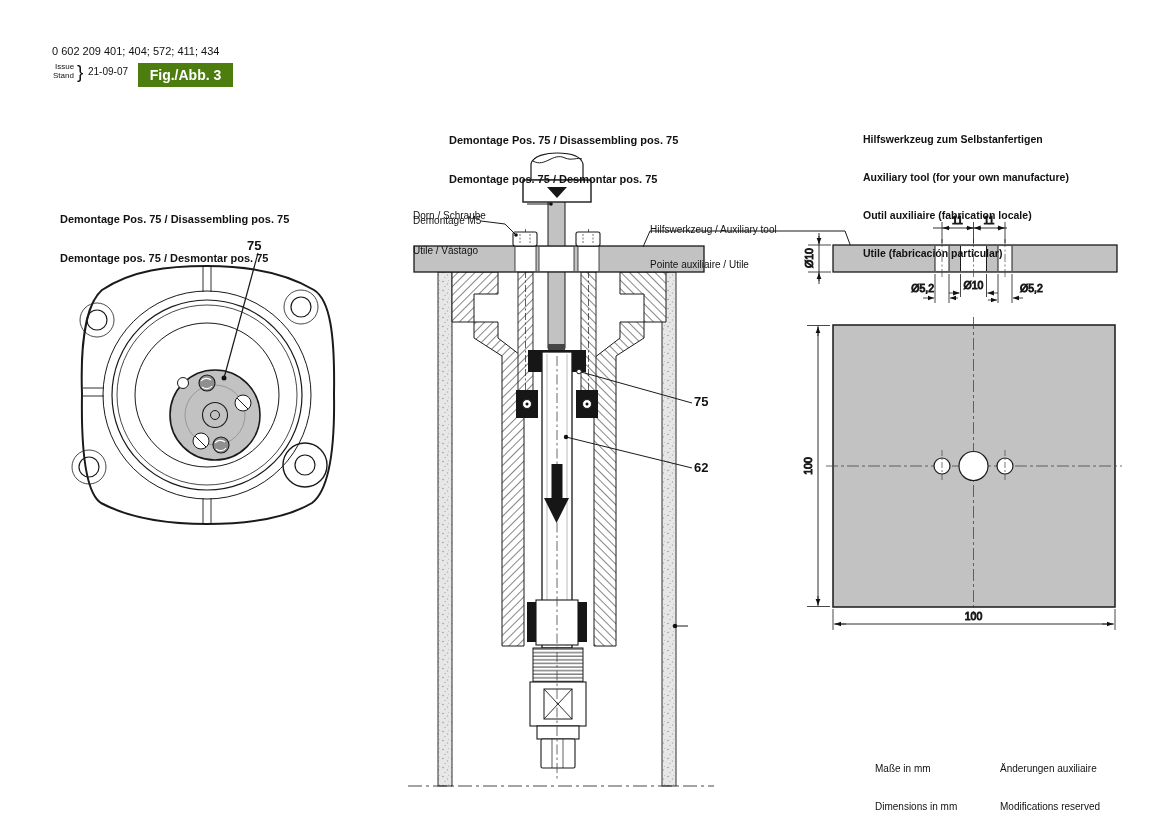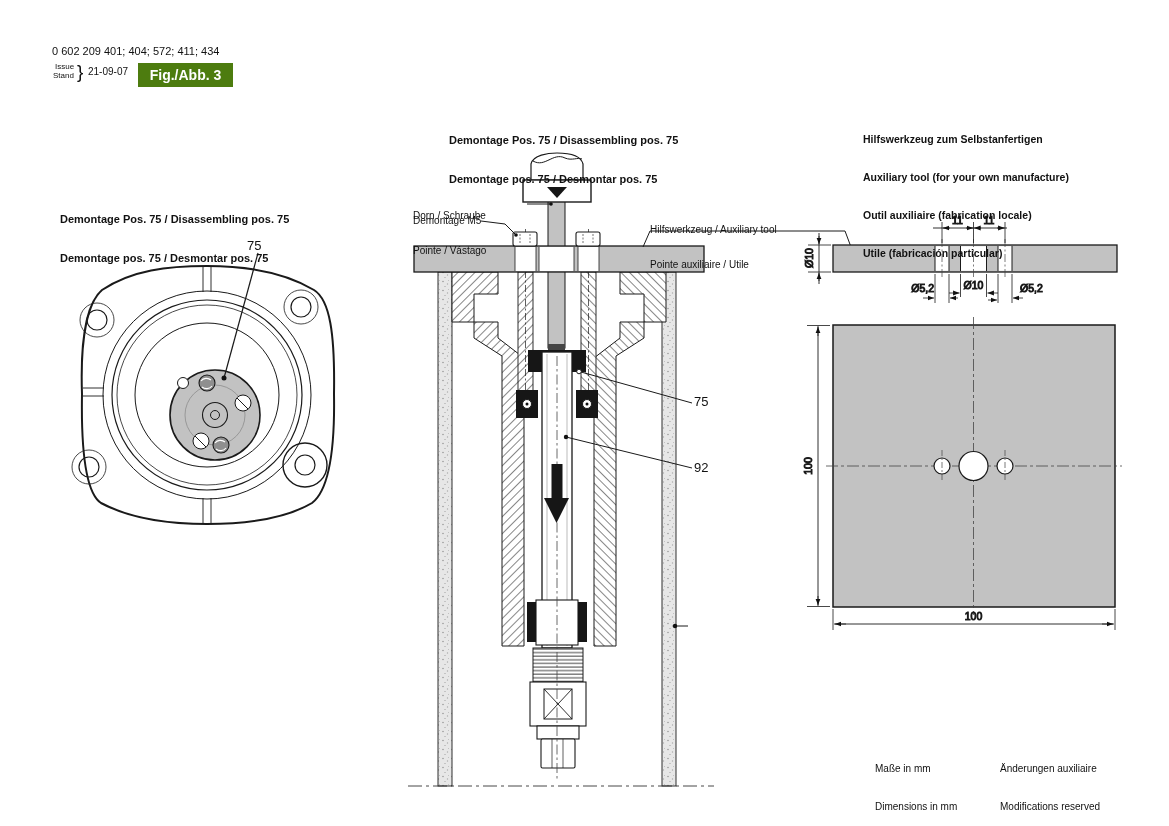--- a/index.html
+++ b/index.html
@@ -2,21 +2,21 @@
 <html><head>
 <meta charset="utf-8">
 <style>
   html,body{margin:0;padding:0;background:#888;}
   .canvas{position:relative;width:1169px;height:826px;background:#ffffff;
           font-family:"Liberation Sans",sans-serif;color:#111;overflow:hidden;}
   .txt{position:absolute;white-space:pre;}
   .small{font-size:10px;line-height:11.5px;}
   .tiny{font-size:8px;line-height:8.5px;}
   .head{font-weight:bold;font-size:11px;line-height:13px;}
-  .callout{font-weight:normal;font-size:13px;}
+  .callout{font-weight:bold;font-size:13px;}
   .figbox{position:absolute;left:138px;top:63px;width:95px;height:24px;background:#4d7c0f;
           color:#fff;font-weight:bold;font-size:14px;text-align:center;line-height:24px;}
   .partnum{position:absolute;left:52px;top:45px;font-size:11px;}
   .brace{position:absolute;left:77px;top:61px;font-size:19px;font-weight:400;}
   .date{position:absolute;left:88px;top:66px;font-size:10px;}
   .center{}
   svg{position:absolute;left:0;top:0;}
   svg text{font-family:"Liberation Sans",sans-serif;font-size:10.5px;fill:#111;}
 </style>
 </head>
@@ -315,29 +315,29 @@
     <div>Demontage pos. 75 / Desmontar pos. 75</div>
   </div>
   <div class="txt callout" style="left:247px;top:238px;">75</div>
 
   <div class="txt head" style="left:449px;top:108px;">
     <div>Demontage Pos. 75 / Disassembling pos. 75</div>
     <div>Demontage pos. 75 / Desmontar pos. 75</div>
   </div>
   <div class="txt small" style="left:413px;top:187px;">
     <div>Dorn / Schraube</div>
-    <div>Pointe / Vástago</div>
+    <div>Utile / Vástago</div>
   </div>
   <div class="txt small" style="left:413px;top:215px;">Demontage M5</div>
   <div class="txt small center" style="left:650px;top:201px;width:196px;">
     <div>Hilfswerkzeug / Auxiliary tool</div>
     <div>Pointe auxiliaire / Utile</div>
   </div>
   <div class="txt callout" style="left:694px;top:394px;">75</div>
-  <div class="txt callout" style="left:694px;top:460px;">92</div>
+  <div class="txt callout" style="left:694px;top:460px;">62</div>
 
   <div class="txt" style="left:831px;top:108px;font-weight:bold;font-size:10.5px;line-height:12.6px;margin-left:32px;">
     <div>Hilfswerkzeug zum Selbstanfertigen</div>
     <div>Auxiliary tool (for your own manufacture)</div>
     <div>Outil auxiliaire (fabrication locale)</div>
     <div>Utile (fabricación particular)</div>
   </div>
 
   <div class="txt small" style="left:875px;top:738px;line-height:12.6px;">
     <div>Maße in mm</div>

